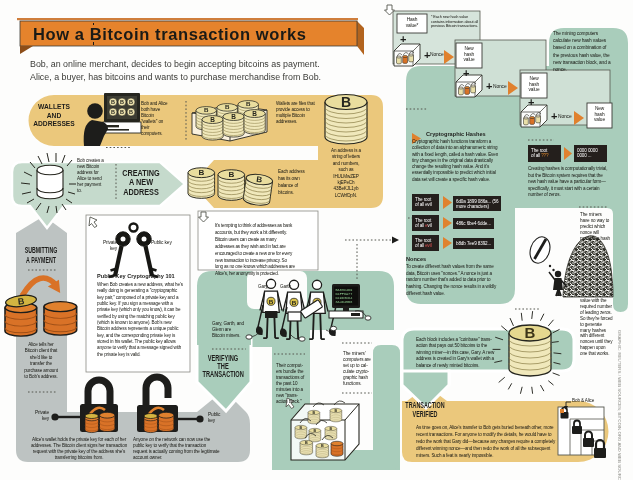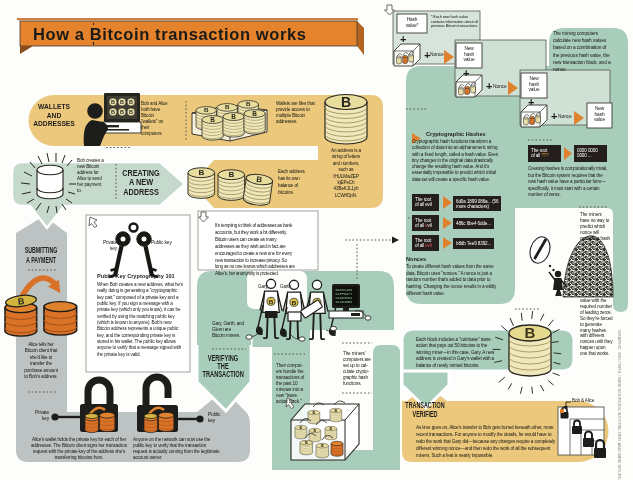--- a/index.html
+++ b/index.html
@@ -384,20 +384,21 @@
 
   <g fill="#fff" stroke="#55574f" stroke-width="0.9">
     <path d="M90,217 l7,3 l-3,2 l3,4 l-2.5,1.5 l-3,-4 l-2.5,2.5 Z"></path>
     <path d="M201,212 h5 v5 h2.5 l-5,5 l-5,-5 h2.5 Z"></path>
     <path d="M287,398 l7,3 l-3,2 l3,4 l-2.5,1.5 l-3,-4 l-2.5,2.5 Z"></path>
     <path d="M385,5 h5 v5 h2.5 l-5,5 l-5,-5 h2.5 Z" transform="translate(2,0)"></path>
   </g>
 </svg>
 
 <div style="position:absolute;left:33px;top:25px;font-size:16.5px;font-weight:bold;color:#1a1a16;letter-spacing:.6px;">How a <span style="position:relative;">B<span style="position:absolute;left:2.8px;top:-2.2px;width:1.8px;height:2.6px;background:#1a1a16;"></span><span style="position:absolute;left:2.8px;bottom:-1.8px;width:1.8px;height:2.4px;background:#1a1a16;"></span></span>itcoin transaction works</div>
+<div style="position:absolute;left:30px;top:58px;font-size:8.9px;line-height:12.5px;color:#3c3c38;">Bob, an online merchant, decides to begin accepting bitcoins as payment.<br>Alice, a buyer, has bitcoins and wants to purchase merchandise from Bob.</div>
 
 <div class="h" style="left:24px;top:103px;width:60px;font-size:7.6px;line-height:8.6px;transform:scaleX(.88);">WALLETS<br>AND<br>ADDRESSES</div>
 <div class="t" style="left:141px;top:101px;width:30px;">Bob and Alice both have Bitcoin "wallets" on their computers.</div>
 <div class="t" style="left:276px;top:101px;width:42px;">Wallets are files that provide access to multiple Bitcoin addresses.</div>
 <div class="t c" style="left:329px;top:148px;width:34px;line-height:6.4px;">An address is a string of letters and numbers, such as IHULMwZEP kjEPeCh 43BeKJL1yb LCWrfDpN.</div>
 <div class="t" style="left:77px;top:158px;width:28px;">Bob creates a new Bitcoin address for Alice to send her payment to.</div>
 <div class="h" style="left:116px;top:168.5px;width:50px;font-size:8.3px;line-height:9.6px;transform:scaleX(.88);">CREATING<br>A NEW<br>ADDRESS</div>
 <div class="t" style="left:278px;top:168px;width:30px;line-height:7px;">Each address has its own balance of bitcoins.</div>
 
 <div class="h" style="left:8px;top:246px;width:66px;font-size:9.2px;line-height:9.7px;transform:scaleX(.57);">SUBMITTING<br>A PAYMENT</div>

